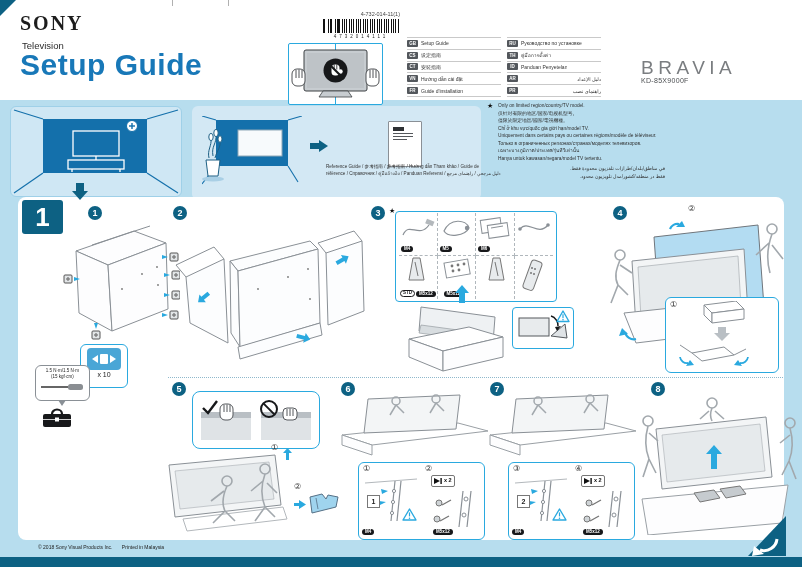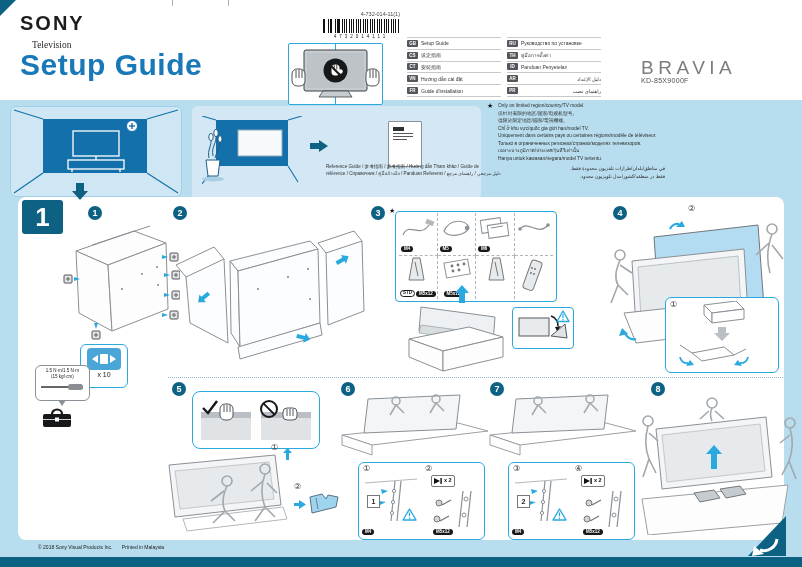--- a/index.html
+++ b/index.html
@@ -1,20 +1,20 @@
 <!DOCTYPE html>
 <html><head>
 <meta charset="utf-8">
 <style>
   html,body{margin:0;padding:0;}
   body{width:802px;height:567px;background:#b7ddee;font-family:"Liberation Sans",sans-serif;position:relative;overflow:hidden;}
   .abs{position:absolute;}
   .nowrap{white-space:nowrap;}
   #header{left:0;top:0;width:802px;height:100px;background:#ffffff;}
-  .sony{font-family:Liberation Sans, sans-serif;font-weight:700;font-size:20px;letter-spacing:2px;color:#1c1c1c;}
+  .sony{font-family:Liberation Serif, serif;font-weight:700;font-size:20px;letter-spacing:2px;color:#1c1c1c;}
   .television{font-size:9.5px;color:#2b2b2b;}
   .setup-title{font-size:30px;font-weight:700;color:#1878b8;letter-spacing:.5px;}
   .partno{font-size:5.5px;color:#444;width:100px;text-align:right;}
   .barcode{width:76px;height:14px;background:repeating-linear-gradient(90deg,#111 0 1.5px,#fff 1.5px 2.5px,#111 2.5px 3px,#fff 3px 5px,#111 5px 5.8px,#fff 5.8px 7px);}
   .barcode-digits{font-size:4.5px;letter-spacing:3px;color:#222;width:76px;text-align:center;}
   .bravia{font-size:19px;letter-spacing:4.5px;color:#7a7d80;}
   .model{font-size:7px;color:#4c4f52;letter-spacing:.3px;}
   .langcol{width:94px;}
   .langrow{display:flex;align-items:center;gap:3px;height:10.8px;border-bottom:.5px solid #c9c9c9;}
   .langrow.first{border-top:.5px solid #c9c9c9;}
@@ -50,21 +50,21 @@
 </head>
 <body>
 
 <div id="header" class="abs"></div>
 
 <div class="abs" style="left:0;top:0;width:0;height:0;border-top:16px solid #0d6183;border-right:16px solid transparent;"></div>
 <div class="abs cropmark" style="left:172px;top:0;"></div>
 <div class="abs cropmark" style="left:228px;top:0;"></div>
 
 <div class="abs sony" style="left:20px;top:12px;">SONY</div>
-<div class="abs television" style="left:32px;top:40px;font-family:Liberation Serif, serif;">Television</div>
+<div class="abs television" style="left:22px;top:40px;">Television</div>
 <div class="abs setup-title" style="left:20px;top:48px;">Setup Guide</div>
 
 <div class="abs partno" style="left:300px;top:11px;">4-732-014-11(1)</div>
 <div class="abs barcode" style="left:323px;top:19px;"></div>
 <div class="abs barcode-digits" style="left:323px;top:34px;">4732014111</div>
 
 <div class="abs" style="left:288px;top:43px;width:93px;height:60px;border:1.5px solid #2aa9df;background:#fff;border-radius:2px;">
   <svg width="93" height="60" viewBox="0 0 93 60">
     <line x1="46.5" y1="0" x2="46.5" y2="60" stroke="#2aa9df" stroke-width="1"></line>
     <rect x="15" y="6" width="63" height="41" rx="2" fill="#c7ccd0" stroke="#3c4043" stroke-width="1"></rect>

